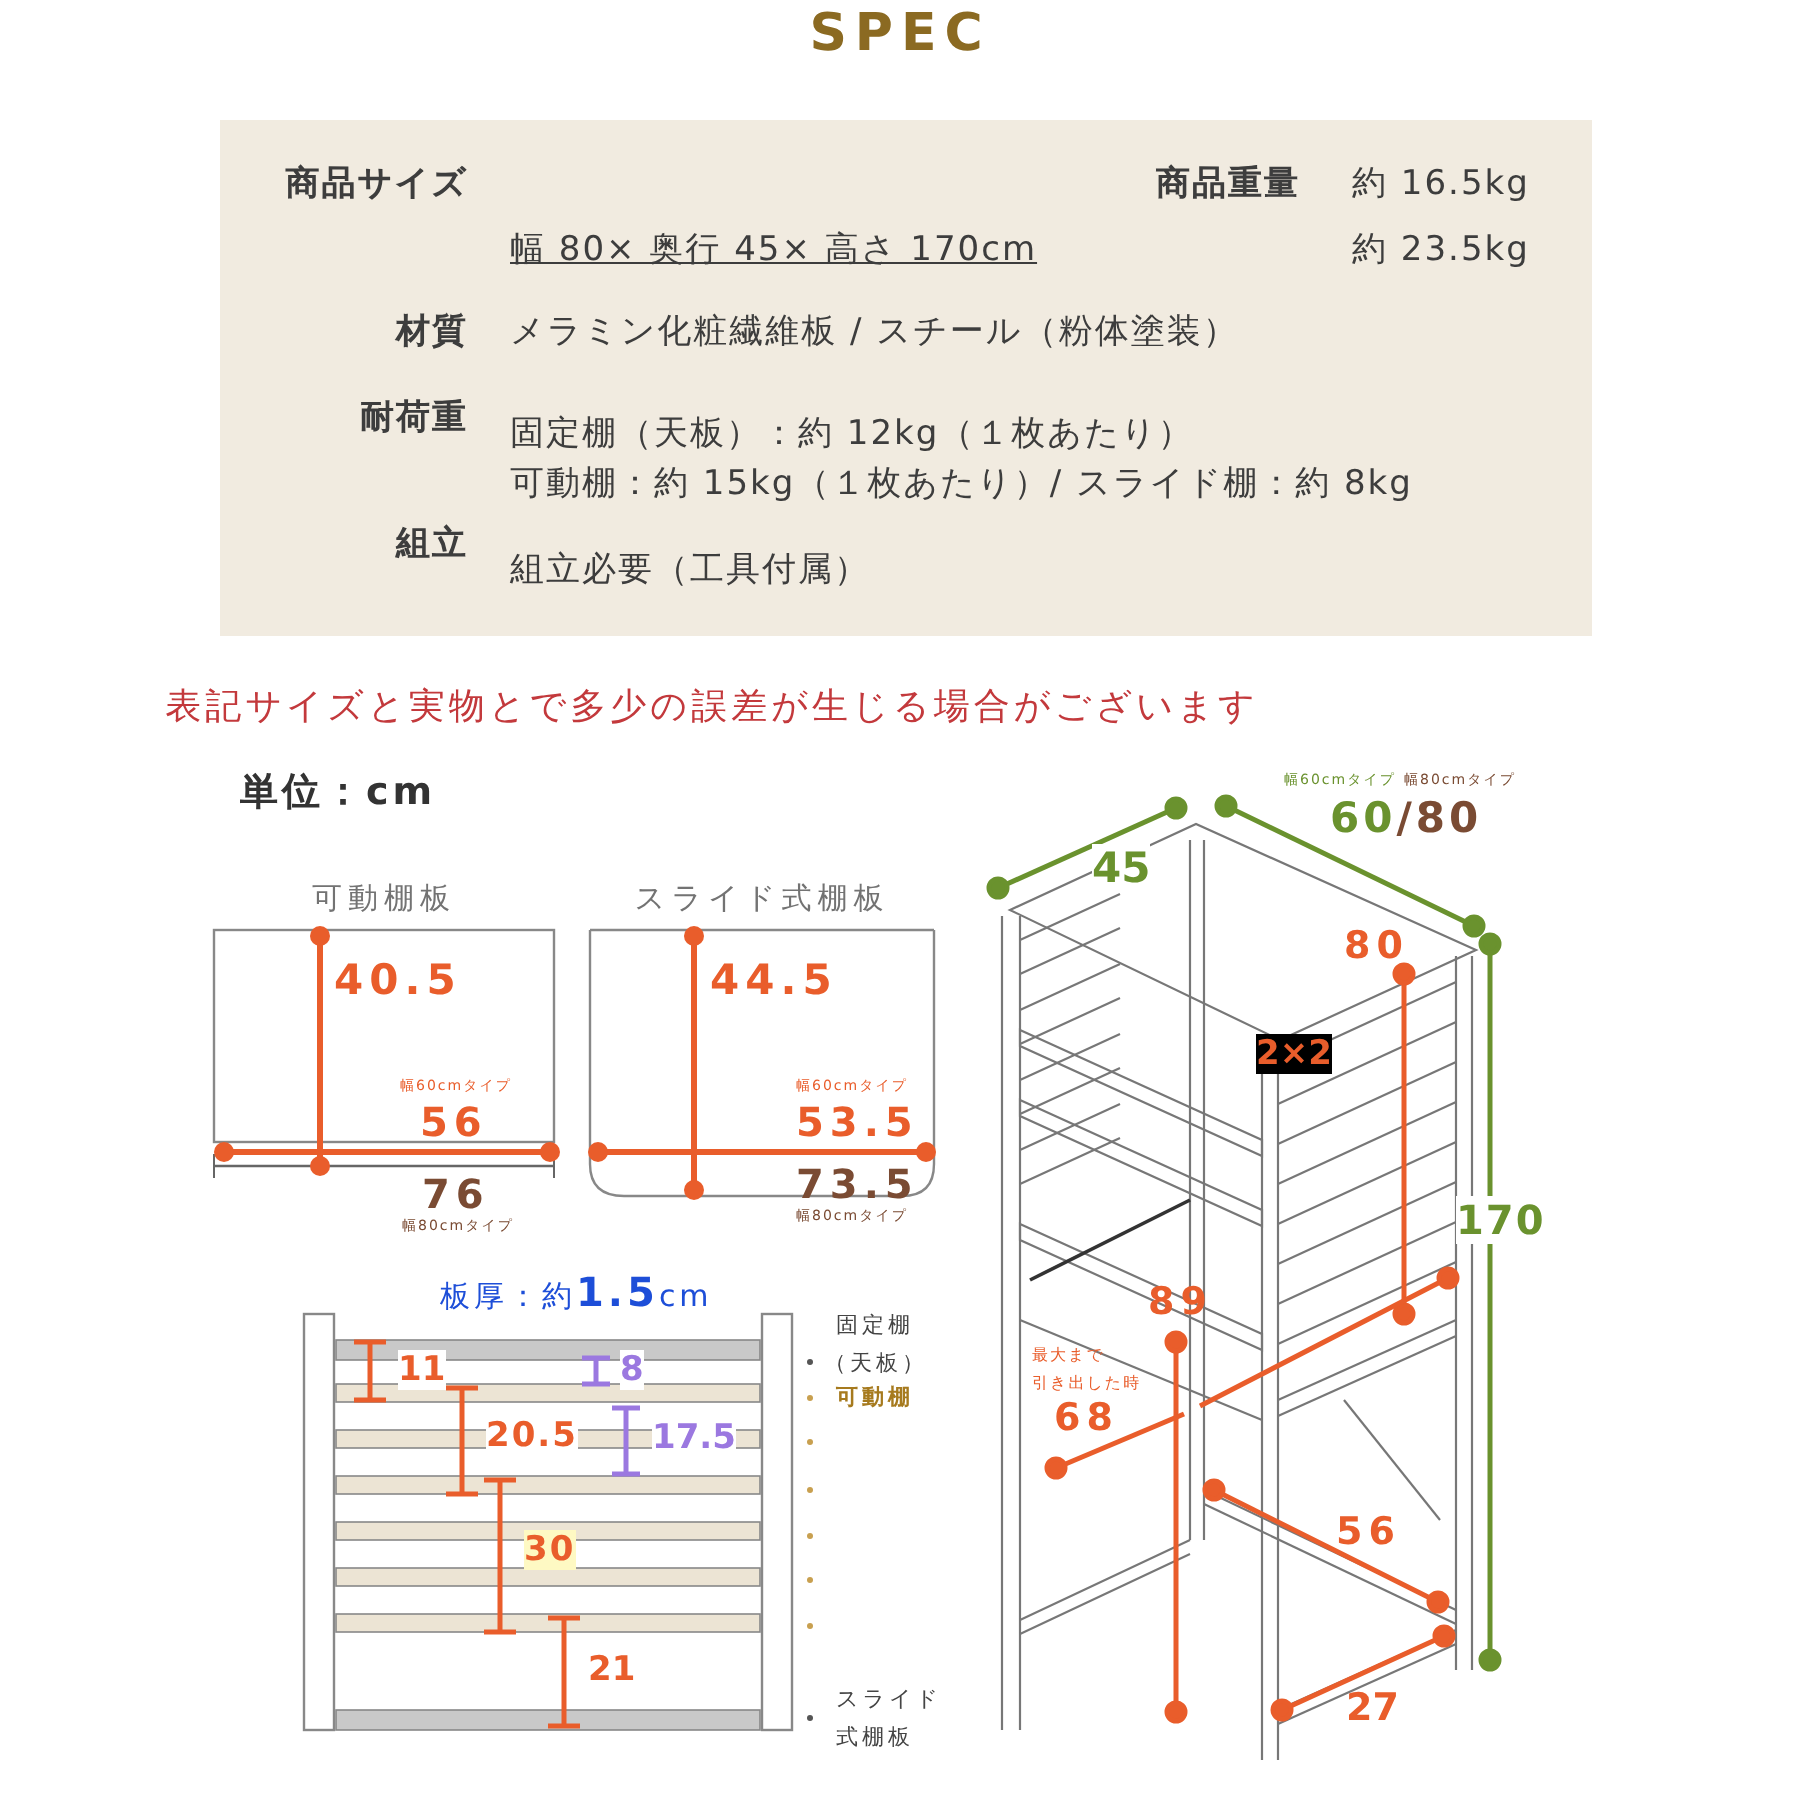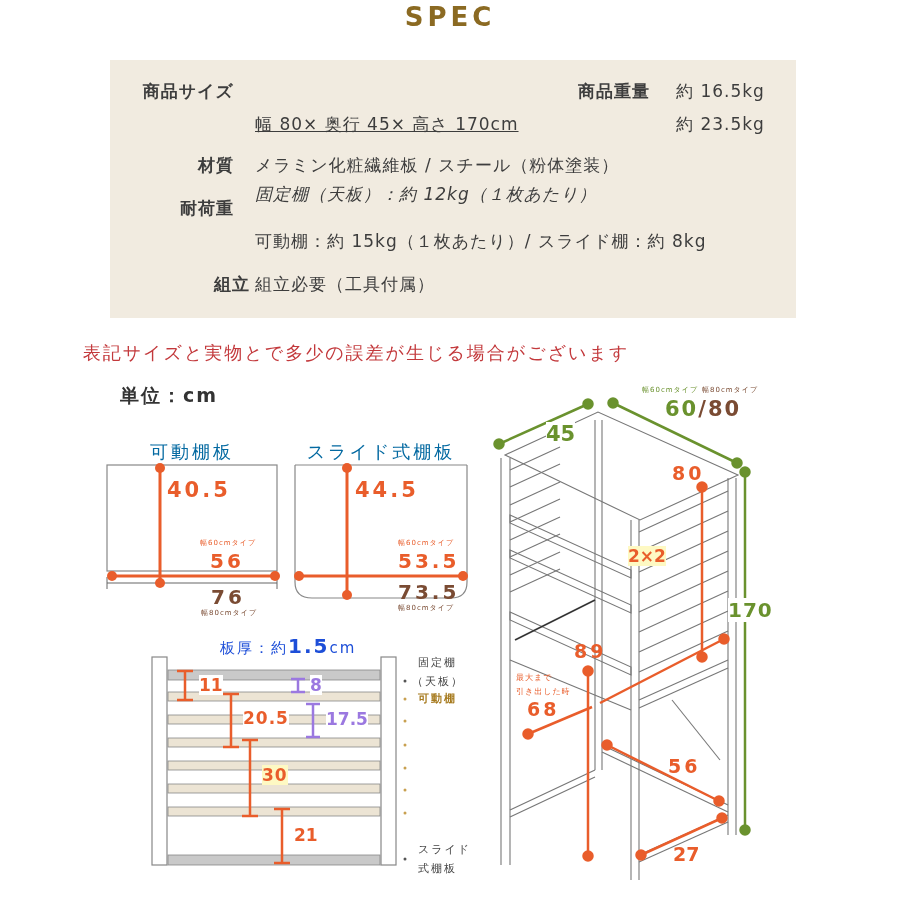--- a/index.html
+++ b/index.html
@@ -4,21 +4,21 @@
 <style>
   html,body{margin:0;padding:0;background:#fff;}
   body{width:900px;height:900px;position:relative;overflow:hidden;font-family:"DejaVu Sans","Liberation Sans",sans-serif;color:#3a3a3a;}
   .abs{position:absolute;}
   .title{left:0;width:900px;top:2px;text-align:center;font-size:26px;font-weight:bold;letter-spacing:4px;color:#8b6a22;}
   .spec-box{left:110px;top:60px;width:686px;height:258px;background:#f1ebe0;}
   .spec-row{position:absolute;font-size:17px;letter-spacing:1px;color:#3d3d3d;white-space:nowrap;}
   .spec-label{font-weight:bold;text-align:right;}
   .notice{left:0;width:712px;top:341px;text-align:center;font-size:18px;letter-spacing:2px;color:#c3393c;}
   .unit{left:120px;top:383px;font-size:19px;font-weight:bold;letter-spacing:2px;color:#333;}
-  .panel-title{font-size:18px;letter-spacing:3px;color:#0369a1;text-align:center;}
+  .panel-title{font-size:15px;letter-spacing:3px;color:#737373;text-align:center;}
   .num{font-weight:bold;letter-spacing:3px;}
   .orange{color:#e95d2b;}
   .brown{color:#7a4b33;}
   .green{color:#6a922e;}
   .purple{color:#9b78e0;}
   .tiny{font-size:7px;letter-spacing:1px;}
   .legend{font-size:11px;letter-spacing:2px;color:#444;}
   svg{position:absolute;left:0;top:0;}
 </style>
 </head>
@@ -30,24 +30,24 @@
   <div class="spec-row spec-label" style="left:0;width:124px;top:20px;">商品サイズ</div>
   <div class="spec-row" style="left:145px;top:53px;text-decoration:underline;">幅 80× 奥行 45× 高さ 170cm</div>
   <div class="spec-row spec-label" style="left:468px;top:20px;">商品重量</div>
   <div class="spec-row" style="left:566px;top:20px;">約 16.5kg</div>
   <div class="spec-row" style="left:566px;top:53px;">約 23.5kg</div>
 
   <div class="spec-row spec-label" style="left:0;width:124px;top:94px;">材質</div>
   <div class="spec-row" style="left:145px;top:94px;">メラミン化粧繊維板 / スチール（粉体塗装）</div>
 
   <div class="spec-row spec-label" style="left:0;width:124px;top:137px;">耐荷重</div>
-  <div class="spec-row" style="left:145px;top:123px;font-style:italic;">固定棚（天板）：約 12kg（１枚あたり）</div>
+  <div class="spec-row" style="left:145px;top:145px;">固定棚（天板）：約 12kg（１枚あたり）</div>
   <div class="spec-row" style="left:145px;top:170px;">可動棚：約 15kg（１枚あたり）/ スライド棚：約 8kg</div>
 
-  <div class="spec-row spec-label" style="left:0;width:124px;top:213px;padding-left:16px;">組立</div>
+  <div class="spec-row spec-label" style="left:0;width:124px;top:200px;">組立</div>
   <div class="spec-row" style="left:145px;top:213px;">組立必要（工具付属）</div>
 </div>
 
 <div class="abs notice">表記サイズと実物とで多少の誤差が生じる場合がございます</div>
 
 <div class="abs unit">単位：cm</div>
 
 <svg width="900" height="900">
 
   <g>
@@ -234,19 +234,19 @@
 <div class="abs legend" style="left:418px;top:861px;">式棚板</div>
 
 <div class="abs tiny green" style="left:642px;top:385px;">幅60cmタイプ</div>
 <div class="abs tiny brown" style="left:702px;top:385px;">幅80cmタイプ</div>
 <div class="abs" style="left:665px;top:397px;font-size:21px;font-weight:bold;letter-spacing:2px;">
   <span class="green">60</span><span class="brown">/</span><span class="brown">80</span>
 </div>
 <div class="abs green" style="left:546px;top:422px;font-size:21px;font-weight:bold;background:#fff;">45</div>
 <div class="abs num green" style="left:728px;top:598px;font-size:20px;background:#fff;letter-spacing:1px;">170</div>
 <div class="abs num orange" style="left:672px;top:462px;font-size:19px;">80</div>
-<div class="abs orange" style="left:628px;top:546px;font-size:17px;font-weight:bold;background:#fef9c3;">2×2</div>
+<div class="abs orange" style="left:628px;top:517px;font-size:17px;font-weight:bold;background:#000000;">2×2</div>
 <div class="abs num orange" style="left:574px;top:640px;font-size:19px;">89</div>
 <div class="abs tiny orange" style="left:516px;top:672px;font-size:8px;">最大まで</div>
 <div class="abs tiny orange" style="left:516px;top:686px;font-size:8px;">引き出した時</div>
 <div class="abs num orange" style="left:527px;top:698px;font-size:19px;">68</div>
 <div class="abs num orange" style="left:668px;top:755px;font-size:19px;">56</div>
 <div class="abs orange" style="left:673px;top:843px;font-size:19px;font-weight:bold;">27</div>
 
 </body></html>

